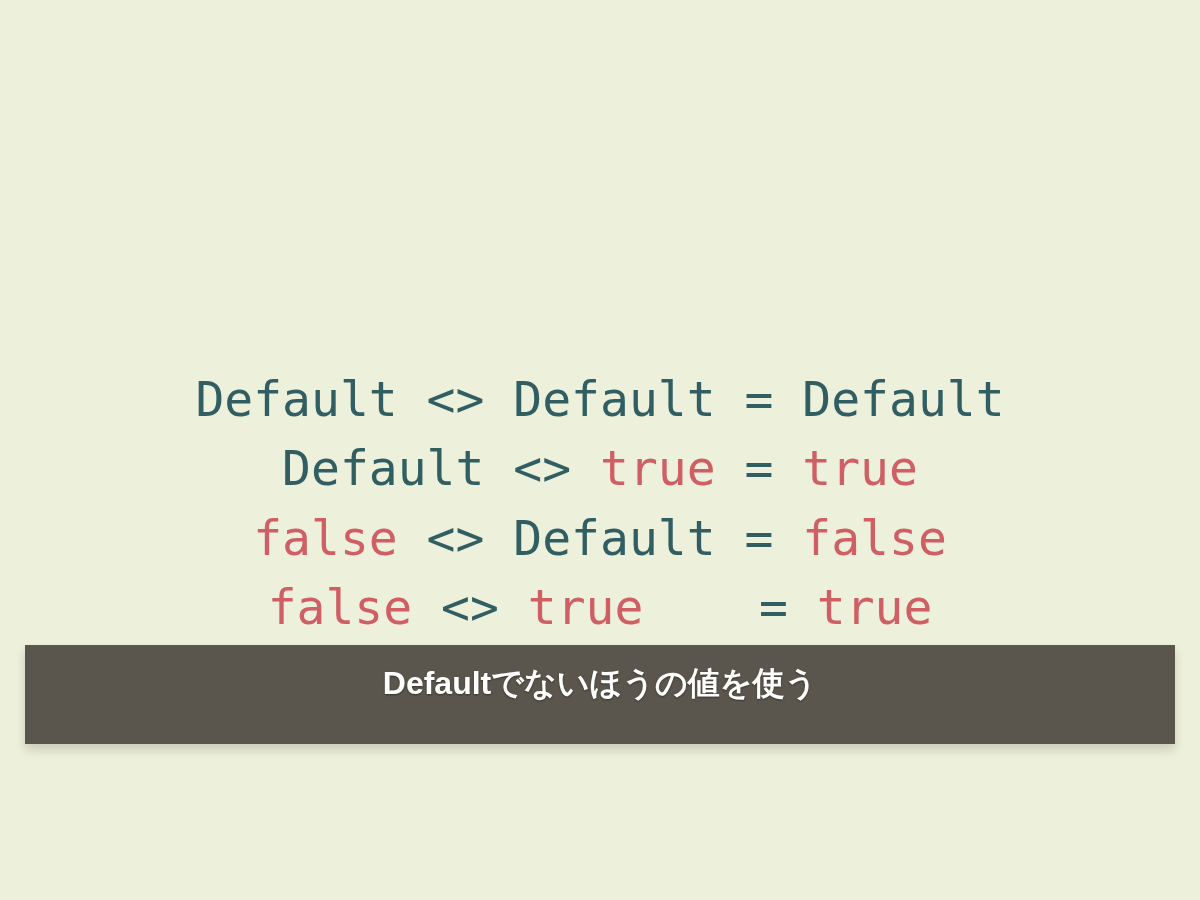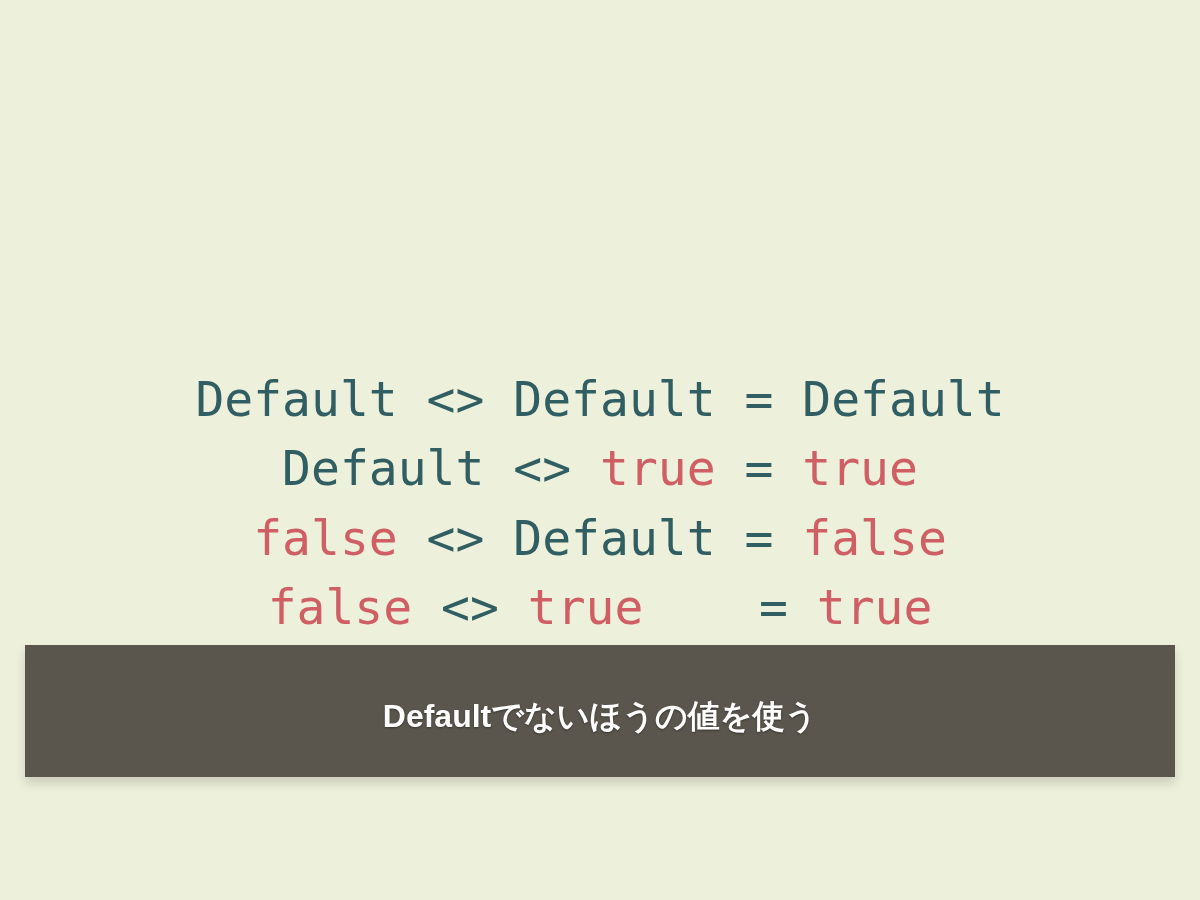--- a/index.html
+++ b/index.html
@@ -33,21 +33,21 @@
     position: absolute;
     left: 25px;
     right: 25px;
     top: 645px;
     background: #5a564d;
     color: #fff;
     font-weight: 700;
     font-size: 32px;
     line-height: 1.7;
     text-align: center;
-    padding: 44px 20px 34px;
+    padding: 11px 20px 34px;
     box-shadow: 0 6px 10px rgba(0,0,0,0.15);
     text-shadow: 0 1px 2px rgba(0,0,0,0.4);
   }
 </style>
 </head>
 <body>
 
 <div class="slide">
 
   <div class="code-block">

